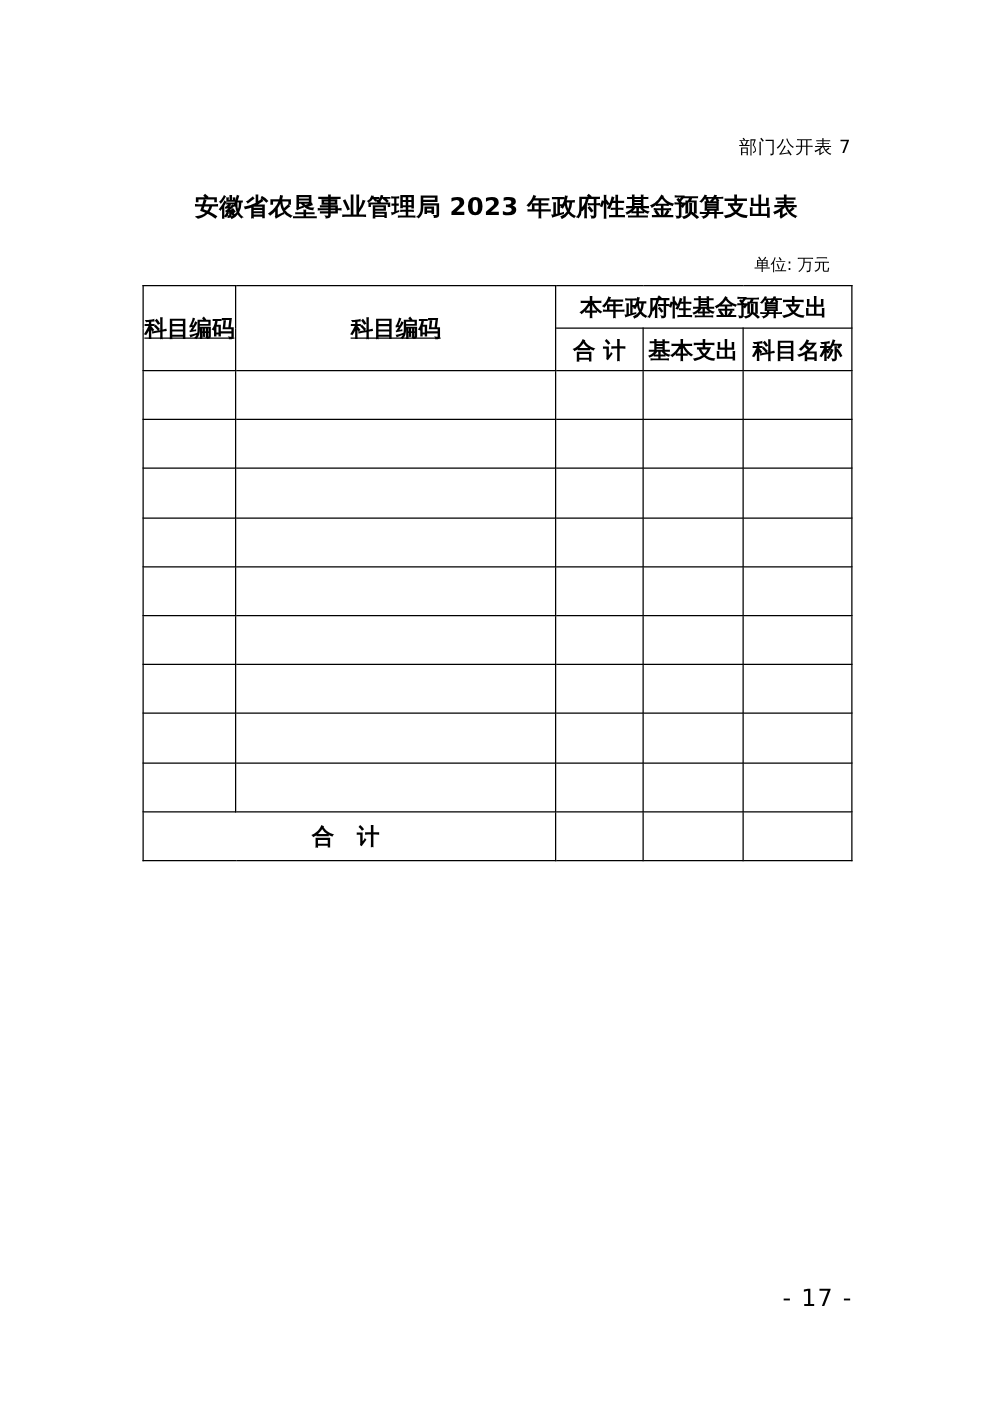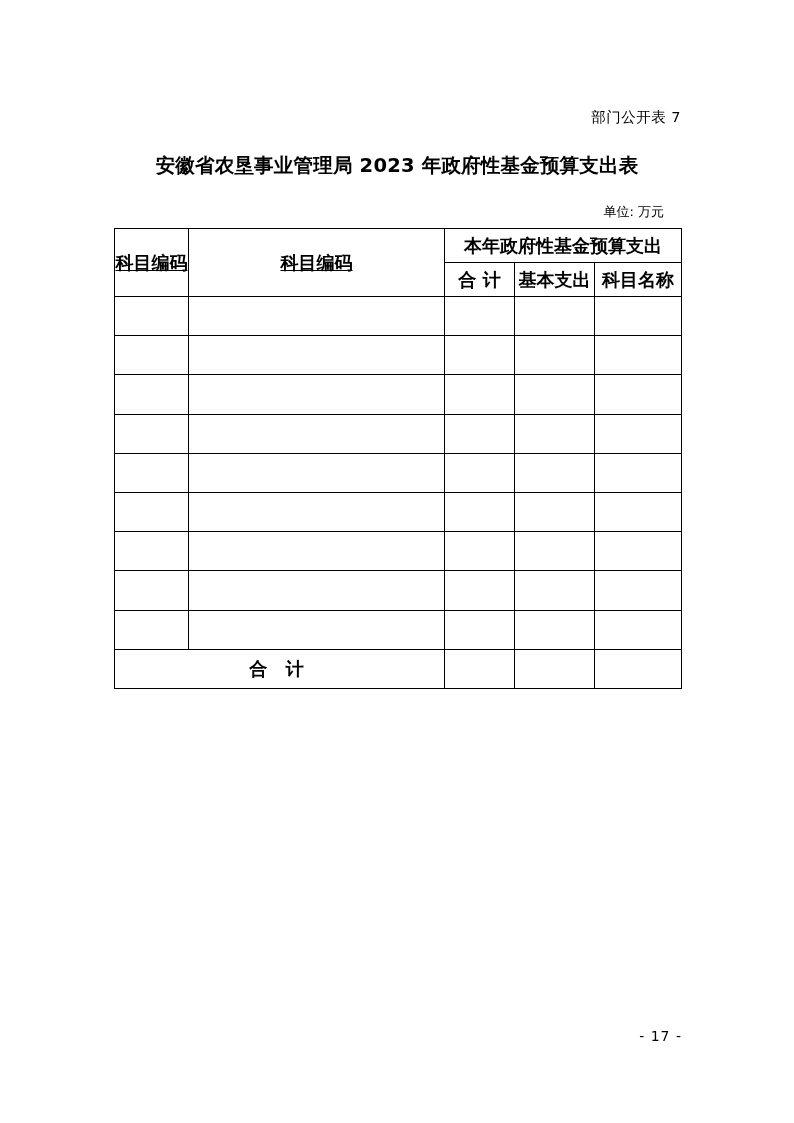--- a/index.html
+++ b/index.html
@@ -120,21 +120,21 @@
     line-height: 35px;
     text-align: justify;
   }
 
   
   .page-number {
     position: absolute;
     top: 1028px;
     right: 112px;
     font-family: "DejaVu Sans", sans-serif;
-    font-size: 14px;
+    font-size: 19px;
     letter-spacing: 1px;
   }
 </style>
 </head>
 <body>
 
 <div class="page">
 
   <div class="doc-header">部门公开表 7</div>
 

